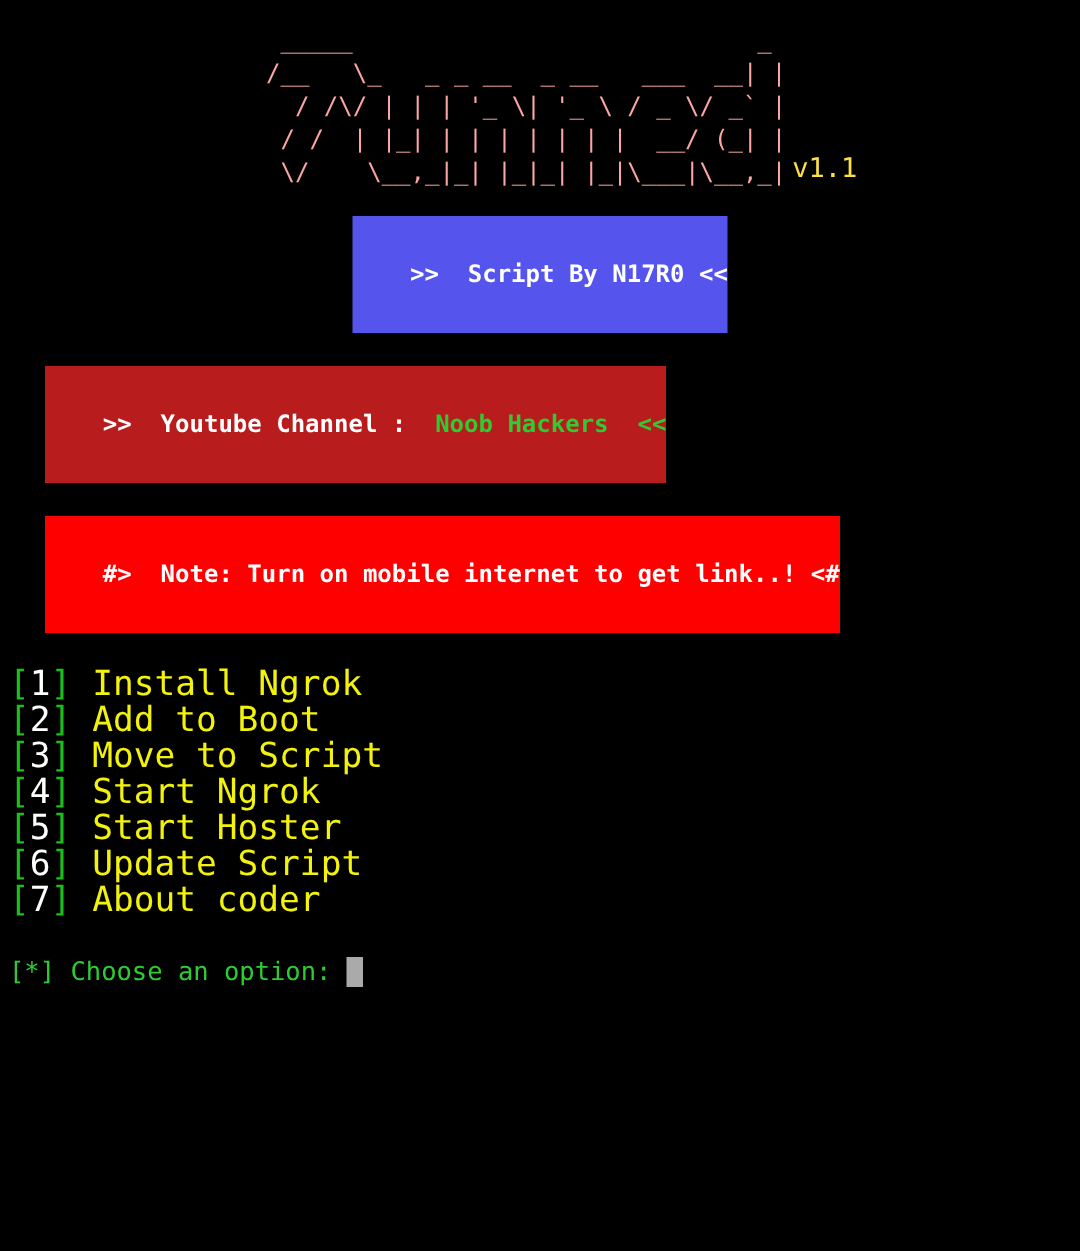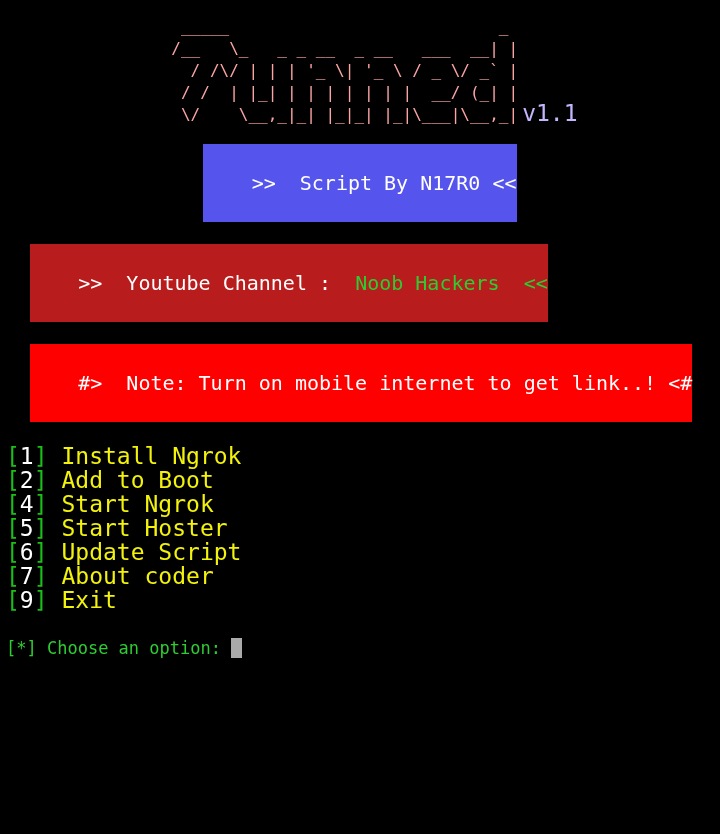--- a/index.html
+++ b/index.html
@@ -28,34 +28,35 @@
   .logo {
     color: #fca5a5;
     font-family: "DejaVu Sans Mono", "Liberation Mono", monospace;
     font-size: 16px;
     line-height: 22px;
     white-space: pre;
     letter-spacing: 0px;
     margin: 0;
   }
   .logo-version {
-    color: #c4b5fd;
+    color: #fde047;
     font-family: "DejaVu Sans Mono", "Liberation Mono", monospace;
-    font-size: 23px;
+    font-size: 18px;
     line-height: 22px;
     white-space: pre;
     padding-bottom: 2px;
     padding-left: 4px;
   }
 
   
   .banner-row {
     white-space: pre;
-    font-size: 20px;
+    font-size: 16px;
     line-height: 24px;
+    font-weight: bold;
   }
   .banner-center {
     display: flex;
     justify-content: center;
   }
   .banner-left {
     display: flex;
     justify-content: flex-start;
     padding-left: 30px;
   }
@@ -149,24 +150,24 @@
   <span class="banner banner-red">
     <span>#&gt;  Note: Turn on mobile internet to get link..! &lt;#</span>
   </span>
 </div>
 
 <div class="sp-4"></div>
 
 <div class="menu">
   <div class="menu-item"><span class="brk">[</span><span class="num">1</span><span class="brk">]</span> <span class="lbl">Install Ngrok</span></div>
   <div class="menu-item"><span class="brk">[</span><span class="num">2</span><span class="brk">]</span> <span class="lbl">Add to Boot</span></div>
+  <div class="menu-item"><span class="brk">[</span><span class="num">3</span><span class="brk">]</span> <span class="lbl">Move to Script</span></div>
   <div class="menu-item"><span class="brk">[</span><span class="num">4</span><span class="brk">]</span> <span class="lbl">Start Ngrok</span></div>
   <div class="menu-item"><span class="brk">[</span><span class="num">5</span><span class="brk">]</span> <span class="lbl">Start Hoster</span></div>
   <div class="menu-item"><span class="brk">[</span><span class="num">6</span><span class="brk">]</span> <span class="lbl">Update Script</span></div>
   <div class="menu-item"><span class="brk">[</span><span class="num">7</span><span class="brk">]</span> <span class="lbl">About coder</span></div>
-  <div class="menu-item"><span class="brk">[</span><span class="num">9</span><span class="brk">]</span> <span class="lbl">Exit</span></div>
 </div>
 
 <div style="height:24px"></div>
 
 <div class="prompt-row">
   <span>[*]</span><span> Choose an option: </span><span></span><span class="cursor"></span>
 </div>
 
 </body></html>

